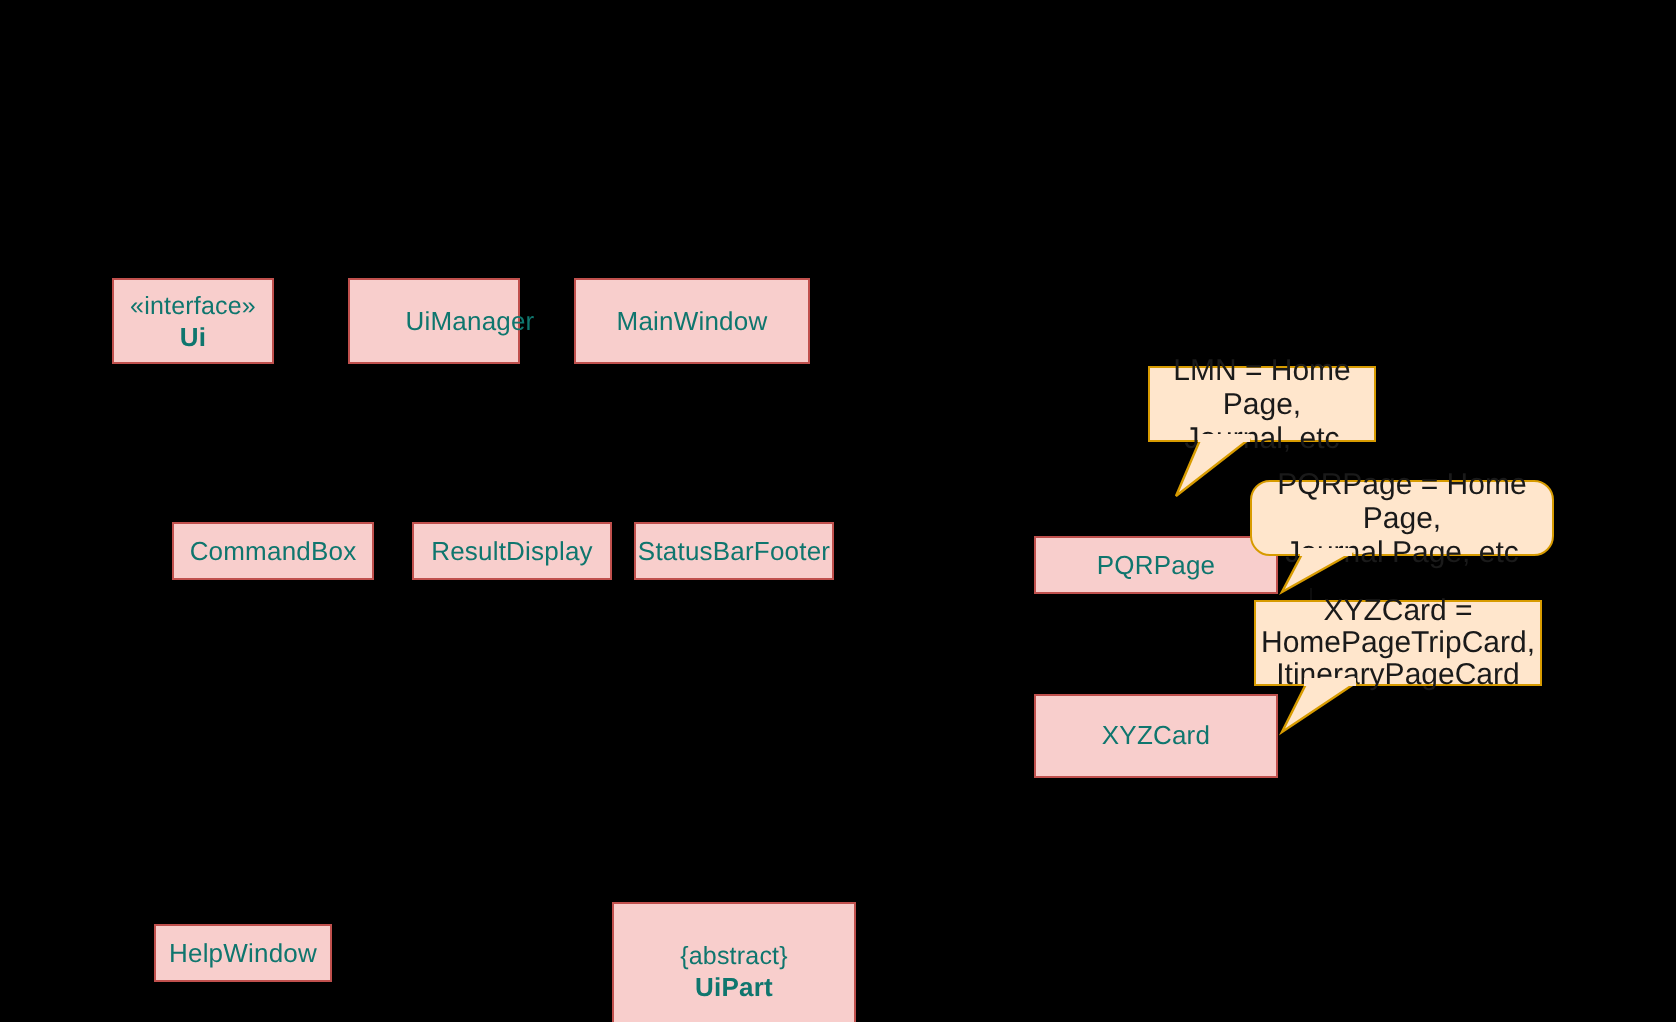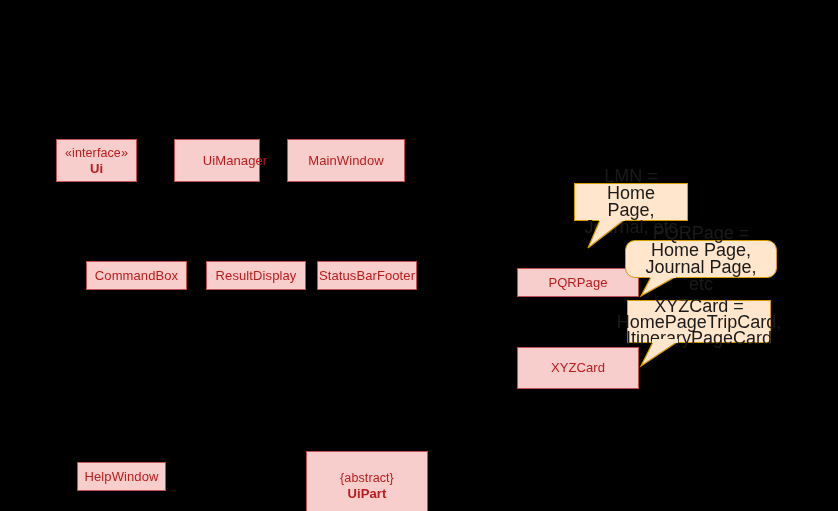--- a/index.html
+++ b/index.html
@@ -16,21 +16,21 @@
     width: 838px;
     height: 511px;
     background: #000000;
     overflow: hidden;
   }
   .uml-class {
     position: absolute;
     box-sizing: border-box;
     background: #f8cecc;
     border: 1px solid #c0504d;
-    color: #b91c1c;
+    color: #0f766e;
     display: flex;
     flex-direction: column;
     align-items: center;
     justify-content: center;
     text-align: center;
     font-size: 13px;
     line-height: 16px;
     letter-spacing: 0.1px;
   }
   .uml-class .stereotype {
@@ -44,21 +44,21 @@
   }
   .uml-class.two-line .cname {
     font-weight: bold;
   }
   .uml-note {
     position: absolute;
     box-sizing: border-box;
     background: #ffe6cc;
     border: 1px solid #d79b00;
     color: #1a1a1a;
-    font-size: 18px;
+    font-size: 15px;
     line-height: 17px;
     text-align: center;
     display: flex;
     align-items: center;
     justify-content: center;
     padding: 2px 6px;
     z-index: 3;
   }
   .note-tail {
     position: absolute;

